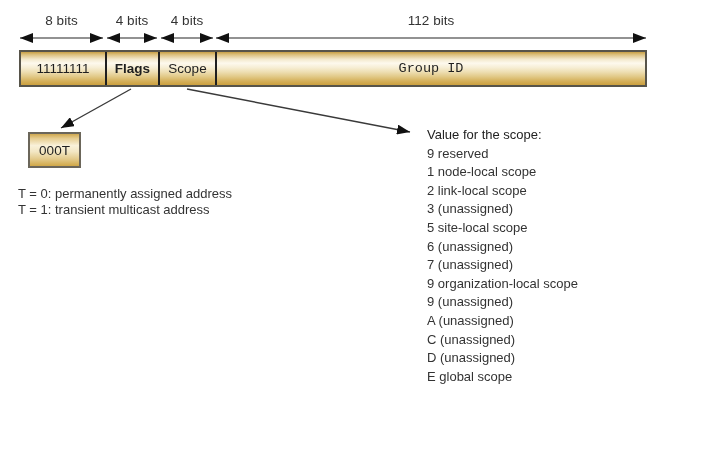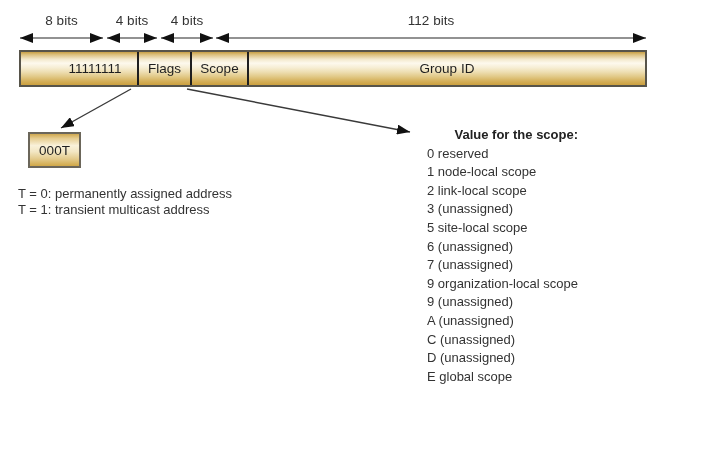--- a/index.html
+++ b/index.html
@@ -47,24 +47,24 @@
   }
   .addr-cell {
     display: flex;
     align-items: center;
     justify-content: center;
     font-size: 13.5px;
     color: #1f1f1f;
     box-sizing: border-box;
     white-space: nowrap;
   }
-  .addr-cell.c1 { flex: 0 0 84px; margin-left: 32px; }
-  .addr-cell.c2 { flex: 0 0 53px; border-left: 2px solid #1f1f1f; }
+  .addr-cell.c1 { flex: 0 0 84px; }
+  .addr-cell.c2 { flex: 0 0 53px; border-left: 2px solid #1f1f1f; font-weight: bold; }
   .addr-cell.c3 { flex: 0 0 57px; border-left: 2px solid #1f1f1f; }
-  .addr-cell.c4 { flex: 1 1 auto; border-left: 2px solid #1f1f1f; }
+  .addr-cell.c4 { flex: 1 1 auto; border-left: 2px solid #1f1f1f; font-family: Liberation Mono, monospace; }
 
   
   .flags-box {
     position: absolute;
     left: 28px; top: 132px;
     width: 53px; height: 36px;
     box-sizing: border-box;
     border: 2px solid #6b665a;
     display: flex;
     align-items: center;
@@ -88,21 +88,21 @@
 
   
   .scope-list {
     position: absolute;
     left: 427px; top: 126px;
     font-size: 13px;
     line-height: 18.6px;
     color: #333333;
     white-space: nowrap;
   }
-  .scope-heading { font-weight: bold; color: #222222; text-align: right; }
+  .scope-heading { font-weight: normal; color: #222222; }
 </style>
 </head>
 <body>
 
 <div class="canvas">
 
   <svg class="arrow-overlay" width="704" height="469" viewBox="0 0 704 469" xmlns="http://www.w3.org/2000/svg">
     <defs>
       <marker id="ah" viewBox="0 0 13 10" refX="13" refY="5" markerWidth="13" markerHeight="10" markerUnits="userSpaceOnUse" orient="auto-start-reverse">
         <path d="M0,0 L13,5 L0,10 Z" fill="#111111"></path>
@@ -142,21 +142,21 @@
 
   <div class="flags-box">000T</div>
 
   <div class="flag-notes">
     <div>T = 0: permanently assigned address</div>
     <div>T = 1: transient multicast address</div>
   </div>
 
   <div class="scope-list">
     <div class="scope-heading">Value for the scope:</div>
-    <div>0 reserved</div>
+    <div>9 reserved</div>
     <div>1 node-local scope</div>
     <div>2 link-local scope</div>
     <div>3 (unassigned)</div>
     <div>5 site-local scope</div>
     <div>6 (unassigned)</div>
     <div>7 (unassigned)</div>
     <div>9 organization-local scope</div>
     <div>9 (unassigned)</div>
     <div>A (unassigned)</div>
     <div>C (unassigned)</div>

